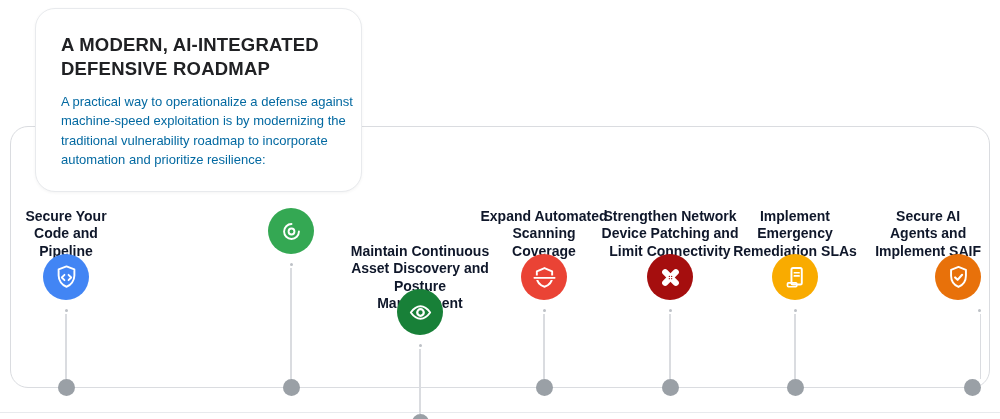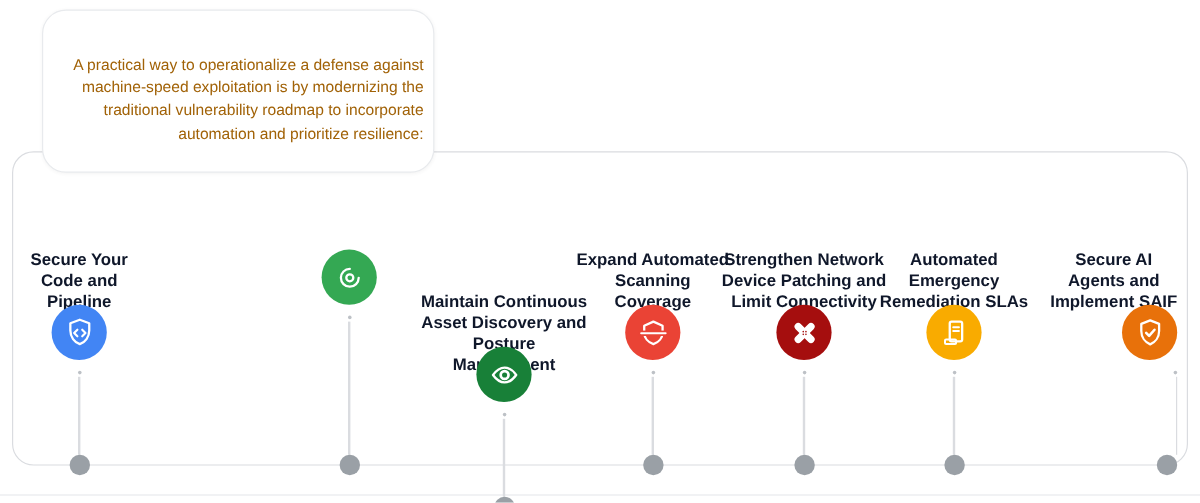--- a/index.html
+++ b/index.html
@@ -18,21 +18,21 @@
     background:#fff; border:1px solid #E8EAED; border-radius:20px;
     padding:24px 8px 22px 25px;
     box-shadow:0 1px 3px rgba(60,64,67,0.06);
     z-index:3;
   }
   .header-card h1 {
     margin:0; font-size:18.5px; line-height:1.3; font-weight:700;
     color:#202124; letter-spacing:0.2px;
   }
   .header-card p {
-    margin:11px 0 0 0; font-size:13px; line-height:1.48; color:#a16207;text-align:right;
+    margin:11px 0 0 0; font-size:13px; line-height:1.48; color:#0369a1;
   }
   
   .steps { position:absolute; inset:0; z-index:2; }
   .step {
     position:absolute; top:208px; width:140px; height:187.5px; margin-left:-70px;
     display:flex; flex-direction:column; align-items:center;
   }
   .step-label {
     height:46px; font-size:14px; font-weight:700; line-height:1.24;
     color:#0f172a; white-space:pre-line; text-align:center;
@@ -128,21 +128,21 @@
             <circle cx="13" cy="11" r="0.6" fill="#A50E0E"></circle>
             <circle cx="11" cy="13" r="0.6" fill="#A50E0E"></circle>
             <circle cx="13" cy="13" r="0.6" fill="#A50E0E"></circle>
           </svg>
         </div>
         <div class="tick-dot"></div>
         <div class="connector"></div>
         <div class="end-dot"></div>
       </div>
       <div class="step" style="left: 795px;">
-        <div class="step-label">Automated
+        <div class="step-label">Implement
 Emergency
 Remediation SLAs</div>
         <div class="step-icon" style="background: rgb(249, 171, 0);">
           <svg viewBox="0 0 24 24">
             <rect x="8.4" y="3.6" width="9.2" height="14.6" rx="1.4" fill="none" stroke="#fff" stroke-width="1.7"></rect>
             <path d="M11 7.8h4.2M11 10.6h4.2" stroke="#fff" stroke-width="1.5" stroke-linecap="round"></path>
             <rect x="4.9" y="16.8" width="8.2" height="3.4" rx="0.8" fill="none" stroke="#fff" stroke-width="1.5"></rect>
           </svg>
         </div>
         <div class="tick-dot"></div>
@@ -158,16 +158,17 @@
             <path d="M12 2.6 5.4 5.2v5.3c0 4.5 2.8 8.3 6.6 9.9 3.8-1.6 6.6-5.4 6.6-9.9V5.2L12 2.6z" fill="none" stroke="#fff" stroke-width="1.7" stroke-linejoin="round"></path>
             <path d="m9 11.9 2.2 2.2 4-4.5" fill="none" stroke="#fff" stroke-width="1.9" stroke-linecap="round" stroke-linejoin="round"></path>
           </svg>
         </div>
         <div class="tick-dot"></div>
         <div class="connector"></div>
         <div class="end-dot"></div>
       </div>
     </div>
   <div class="header-card">
+    <h1>A MODERN, AI-INTEGRATED DEFENSIVE ROADMAP</h1>
     <p>A practical way to operationalize a defense against machine-speed exploitation is by modernizing the traditional vulnerability roadmap to incorporate automation and prioritize resilience:</p>
   </div>
   <div class="bottom-divider"></div>
 </div>
 
 </body></html>

